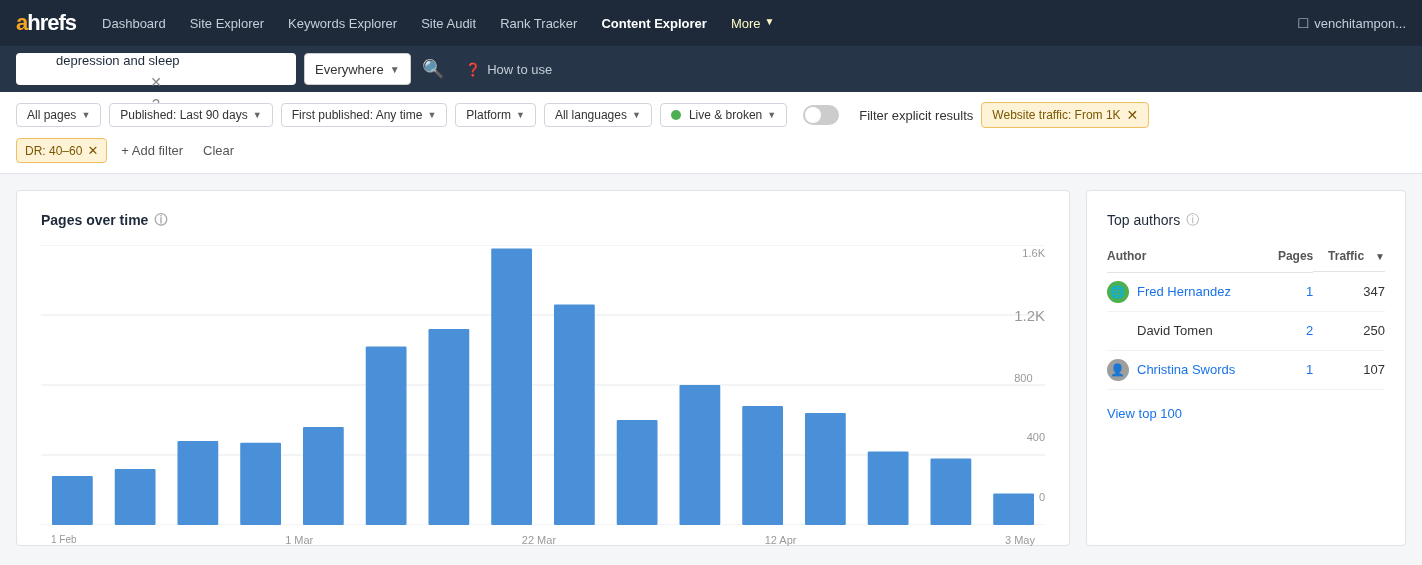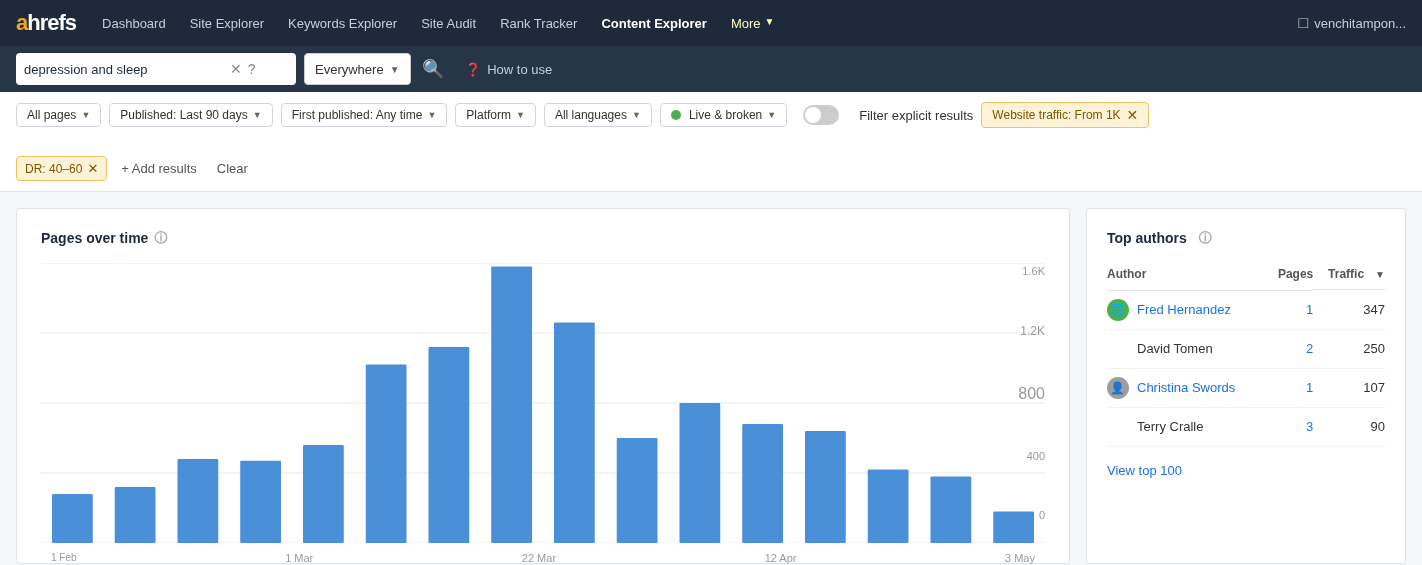--- a/index.html
+++ b/index.html
@@ -60,20 +60,21 @@
     }
     .search-input-wrap {
       display: flex;
       align-items: center;
       background: #ffffff;
       border-radius: 4px;
       padding: 0 8px;
       height: 32px;
       min-width: 280px;
       gap: 6px;
+      flex-direction: column;
     }
     .search-input {
       border: none;
       outline: none;
       font-size: 13px;
       color: #1e2a3a;
       width: 200px;
       background: transparent;
     }
     .search-clear { color: #888; cursor: pointer; font-size: 14px; }
@@ -241,25 +242,25 @@
     .sidebar {
       width: 320px;
       background: #ffffff;
       margin: 16px 16px 16px 8px;
       border-radius: 4px;
       border: 1px solid #e0e3e8;
       padding: 20px;
     }
     .sidebar-title {
       font-size: 14px;
-      font-weight: 700;
+      font-weight: 400;
       color: #1e2a3a;
       display: flex;
       align-items: center;
-      gap: 12px;
+      gap: 6px;
       margin-bottom: 16px;
     }
     .authors-table { width: 100%; border-collapse: collapse; }
     .authors-table th {
       font-size: 12px;
       font-weight: 600;
       color: #555;
       text-align: left;
       padding: 4px 0 8px 0;
       border-bottom: 1px solid #e0e3e8;
@@ -383,27 +384,27 @@
   </button>
   <div class="toggle-wrap">
     <div class="toggle"></div>
     <span class="filter-label">Filter explicit results</span>
   </div>
   <div class="website-traffic-tag">
     <span>Website traffic: From 1K</span>
     <span class="website-traffic-close">✕</span>
   </div>
 
-  <div style="width:100%;display:flex;align-items:center;gap:8px;margin-top:20px;text-align:right;">
+  <div style="width:100%;display:flex;align-items:center;gap:8px;margin-top:2px;text-align:right;">
     <div class="filter-tag">
       <span>DR: 40–60</span>
       <span class="filter-tag-close">✕</span>
     </div>
     <div class="add-filter-btn">
-      <span>+ Add results</span>
+      <span>+ Add filter</span>
     </div>
     <div class="clear-btn">
       <span>Clear</span>
     </div>
   </div>
 </div>
 
 <div class="main-content">
 
   <div class="chart-area">
@@ -441,22 +442,22 @@
       <div style="display:flex;justify-content:space-between;margin-top:6px;padding:0 10px;">
         <span style="font-size:10px;color:#999">1 Feb</span>
         <span style="font-size:11px;color:#999">1 Mar</span>
         <span style="font-size:11px;color:#999">22 Mar</span>
         <span style="font-size:11px;color:#999">12 Apr</span>
         <span style="font-size:11px;color:#999">3 May</span>
       </div>
       
       <div style="position:absolute;right:0;top:0;height:260px;display:flex;flex-direction:column;justify-content:space-between;padding:2px 0;">
         <span style="font-size:11px;color:#999;text-align:right">1.6K</span>
-        <span style="font-size:12px;color:#999;text-align:right">1.2K</span>
-        <span style="font-size:16px;color:#999;text-align:center">800</span>
+        <span style="font-size:15px;color:#999;text-align:right">1.2K</span>
+        <span style="font-size:11px;color:#999;text-align:left">800</span>
         <span style="font-size:11px;color:#999;text-align:right">400</span>
         <span style="font-size:11px;color:#999;text-align:right">0</span>
       </div>
     </div>
   </div>
 
   <div class="sidebar">
     <div class="sidebar-title">
       <span>Top authors</span>
       <span style="color:#aaa;font-size:13px;cursor:pointer">ⓘ</span>
@@ -497,27 +498,17 @@
           <tr>
             <td>
               <div class="author-name-cell">
                 <div class="gray-person">👤</div>
                 <a class="author-link" href="#">Christina Swords</a>
               </div>
             </td>
             <td class="author-pages-num"><a class="author-pages" href="#">1</a></td>
             <td class="author-traffic">107</td>
           </tr>
-          <tr>
-            <td>
-              <div class="author-name-cell">
-                <div style="width:22px;height:22px;"></div>
-                <span>Terry Cralle</span>
-              </div>
-            </td>
-            <td class="author-pages-num"><a class="author-pages" href="#">3</a></td>
-            <td class="author-traffic">90</td>
-          </tr>
         </tbody>
     </table>
     <a class="view-top-link">View top 100</a>
   </div>
 </div>
 
 </body></html>

